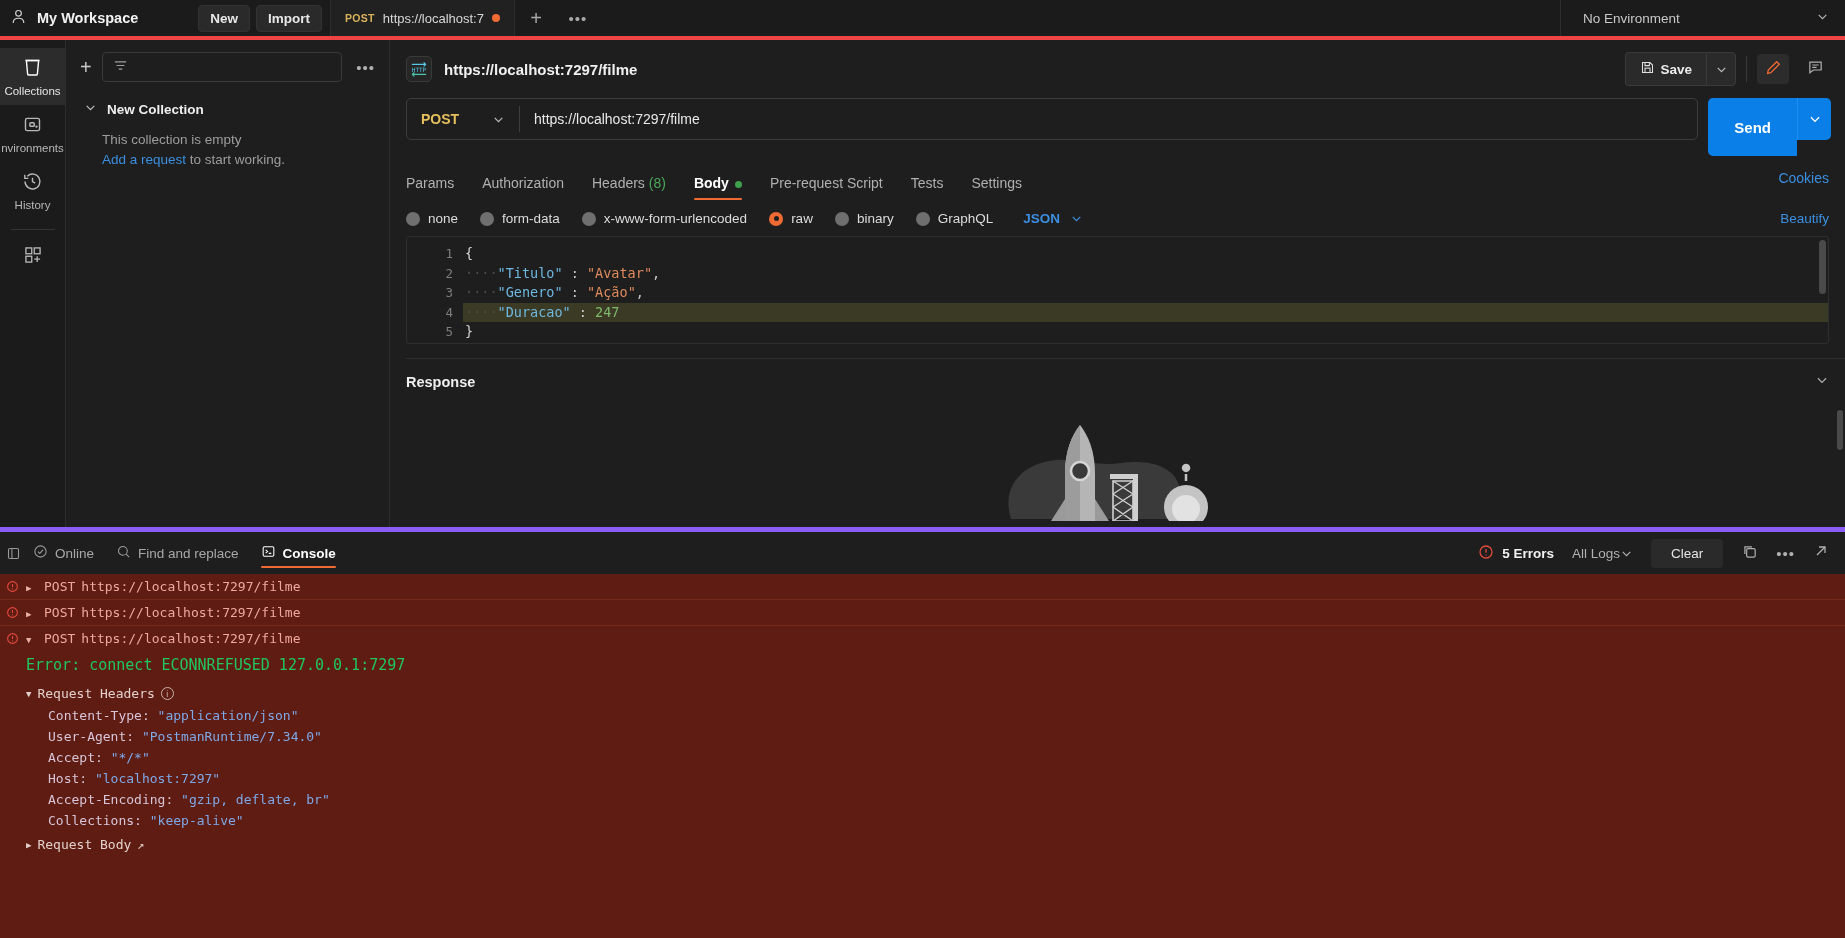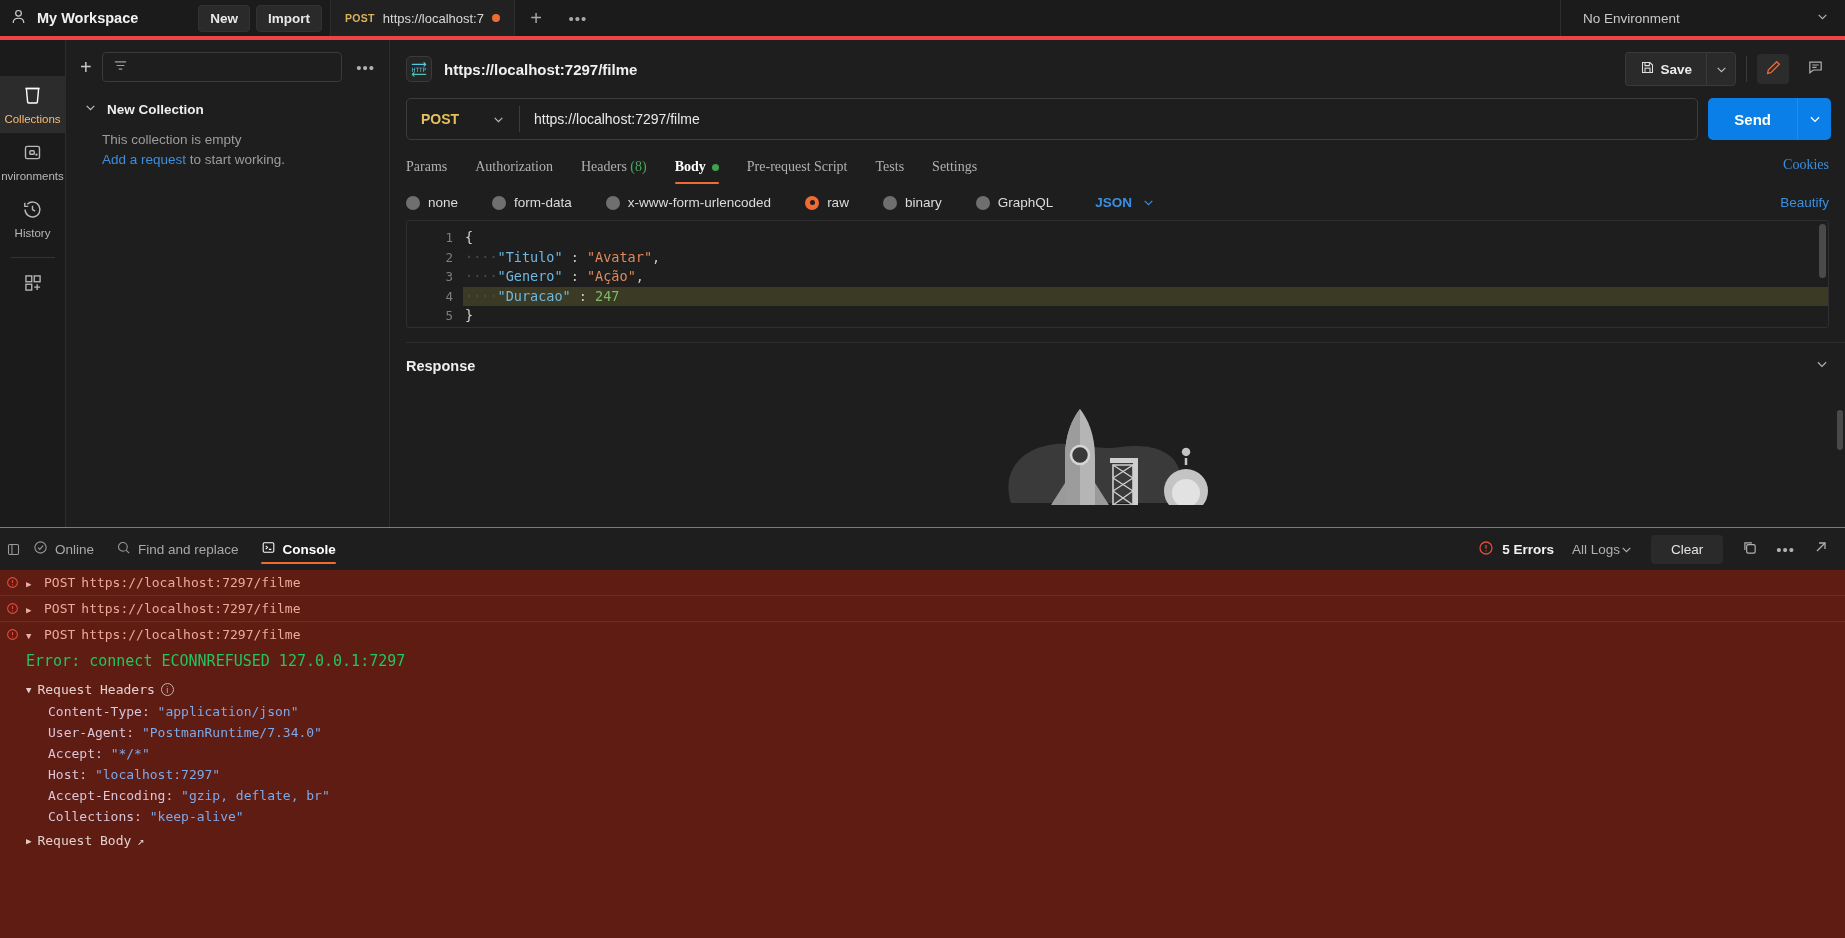--- a/index.html
+++ b/index.html
@@ -49,21 +49,21 @@
 
   
   .rail {
     width: 66px; background: #1b1b1b; border-right: 1px solid #2d2d2d;
     display: flex; flex-direction: column; align-items: center; padding-top: 8px; flex: 0 0 66px;
   }
   .rail-item {
     width: 66px; display: flex; flex-direction: column; align-items: center; gap: 3px;
     padding: 9px 0 8px; cursor: pointer; color: #b8b8b8;
   }
-  .rail-item.active { background: #2c2c2c; color: #fdba74; margin-top: 28px; }
+  .rail-item.active { background: #2c2c2c; color: #e5e5e5; }
   .rail-label { font-size: 11.5px; white-space: nowrap; }
   .rail-sep { width: 44px; height: 1px; background: #333; margin: 10px 0 6px; }
 
   
   .sidebar {
     width: 324px; background: #1e1e1e; border-right: 1px solid #2d2d2d;
     display: flex; flex-direction: column; flex: 0 0 324px;
   }
   .sb-top { display: flex; align-items: center; gap: 10px; padding: 12px 10px 10px 14px; }
   .sb-plus { color: #c9c9c9; font-size: 20px; cursor: pointer; line-height: 1; }
@@ -114,41 +114,41 @@
   .method-sel {
     display: flex; align-items: center; justify-content: space-between;
     width: 112px; padding: 0 14px; cursor: pointer; flex: 0 0 112px;
   }
   .method-text { font-size: 14px; font-weight: bold; color: #e6c05c; }
   .url-divider { width: 1px; background: #3d3d3d; margin: 7px 0; }
   .url-input { flex: 1; display: flex; align-items: center; padding: 0 14px; font-size: 14px; color: #e9e9e9; min-width: 0; }
   .send-group { display: flex; align-items: stretch; flex: 0 0 auto; }
   .send-btn {
     background: #0b7fe8; color: #fff; font-size: 15px; font-weight: bold;
-    border: none; border-radius: 5px 0 0 5px; padding: 0 26px; cursor: pointer; height: 42px;
+    border: none; border-radius: 5px 0 0 5px; padding: 0 26px; cursor: pointer; height: 58px;
   }
   .send-caret {
     background: #0b7fe8; border-radius: 0 5px 5px 0; width: 34px; height: 42px;
     display: flex; align-items: center; justify-content: center; cursor: pointer;
     border-left: 1px solid #1f8cf0;
   }
 
   
-  .req-tabs { display: flex; align-items: center; padding: 14px 16px 0 16px; position: relative; font-family: Liberation Serif, serif; }
+  .req-tabs { display: flex; align-items: flex-start; padding: 14px 16px 0 16px; position: relative; }
   .rt { position: relative; padding: 5px 0 9px; margin-right: 28px; font-size: 14px; color: #b0b0b0; cursor: pointer; white-space: nowrap; }
   .rt.active { color: #fff; font-weight: bold; }
   .rt.active::after {
     content: ""; position: absolute; left: 0; right: 0; bottom: 0; height: 2.5px; background: #f06a33; border-radius: 2px;
   }
   .rt .count { color: #4aa85a; }
   .rt .greendot { display: inline-block; width: 7px; height: 7px; border-radius: 50%; background: #3ea14e; margin-left: 6px; vertical-align: middle; }
   .cookies-link { margin-left: auto; font-size: 14px; color: #3b8fe0; cursor: pointer; padding-bottom: 9px; }
 
   
-  .bodymode { display: flex; align-items: center; padding: 11px 16px 10px 16px; gap: 12px; }
+  .bodymode { display: flex; align-items: center; padding: 11px 16px 10px 16px; gap: 0; }
   .radio-opt { display: flex; align-items: center; gap: 8px; margin-right: 22px; cursor: pointer; }
   .radio {
     width: 14px; height: 14px; border-radius: 50%; background: #6f6f6f; flex: 0 0 14px;
     display: flex; align-items: center; justify-content: center;
   }
   .radio.sel { background: #f06a33; }
   .radio.sel::after { content: ""; width: 5px; height: 5px; border-radius: 50%; background: #1e1e1e; }
   .radio-label { font-size: 13.5px; color: #dcdcdc; }
   .json-sel { display: flex; align-items: center; gap: 10px; margin-left: 8px; cursor: pointer; }
   .json-text { font-size: 13.5px; color: #3b8fe0; font-weight: bold; }
@@ -189,21 +189,21 @@
   .resp-caret { margin-left: auto; color: #b0b0b0; cursor: pointer; }
   .resp-body { flex: 1; position: relative; overflow: hidden; }
   .rocket { position: absolute; left: 50%; transform: translateX(-50%); top: 10px; }
 
   .pane-scroll {
     position: absolute; right: 2px; top: 370px; width: 6px; height: 40px;
     background: #4a4a4a; border-radius: 3px;
   }
 
   
-  .console { flex: 0 0 auto; background: #1e1e1e; border-top: 1px solid #8b5cf6; display: flex; flex-direction: column; height: 411px; }
+  .console { flex: 0 0 auto; background: #1e1e1e; border-top: 5px solid #8b5cf6; display: flex; flex-direction: column; height: 411px; }
   .console-bar { height: 42px; display: flex; align-items: center; padding: 0 16px 0 6px; flex: 0 0 42px; }
   .cb-item { display: flex; align-items: center; gap: 7px; margin-right: 22px; font-size: 13.5px; color: #a8a8a8; cursor: pointer; position: relative; height: 42px; }
   .cb-item.active { color: #fff; font-weight: bold; }
   .cb-item.active::after { content: ""; position: absolute; left: 0; right: 0; bottom: 6px; height: 2.5px; background: #f06a33; border-radius: 2px; }
   .cb-right { margin-left: auto; display: flex; align-items: center; gap: 18px; }
   .err-badge { display: flex; align-items: center; gap: 8px; font-size: 13.5px; font-weight: bold; color: #f2f2f2; }
   .alllogs { display: flex; align-items: center; gap: 0; font-size: 13.5px; color: #b0b0b0; cursor: pointer; }
   .clear-btn { background: #2a2a2a; border: none; border-radius: 4px; color: #e4e4e4; font-size: 13.5px; padding: 7px 20px; cursor: pointer; font-family: inherit; }
 
   .console-log { flex: 1; overflow: hidden; background: #5e1c13; font-family: "DejaVu Sans Mono", monospace; font-size: 13px; }

